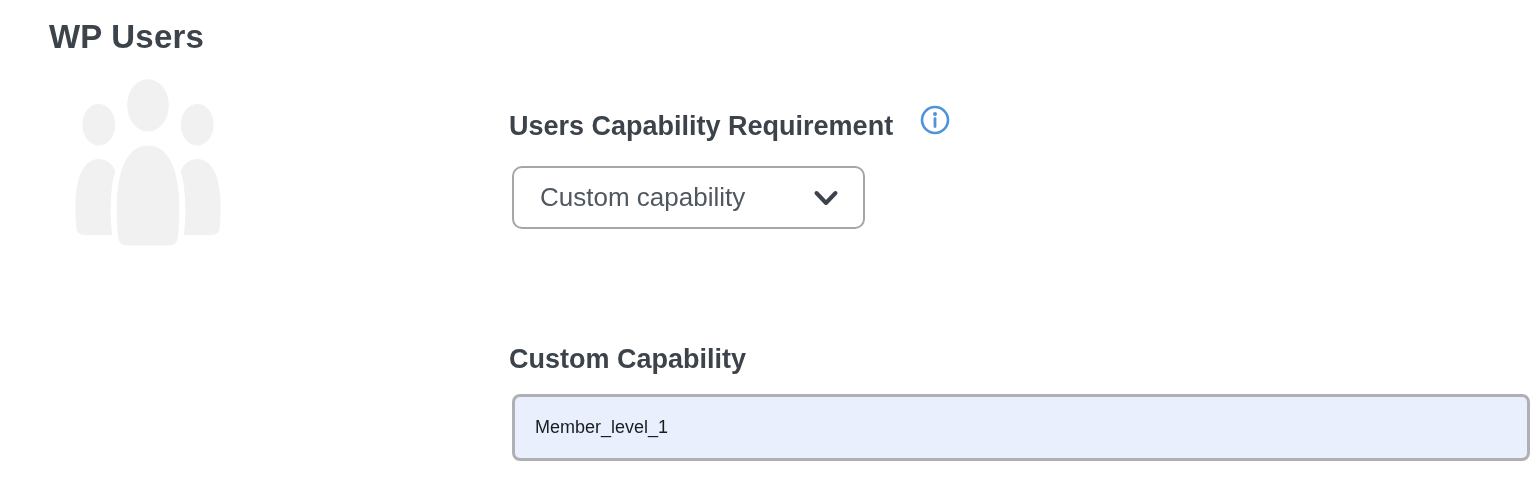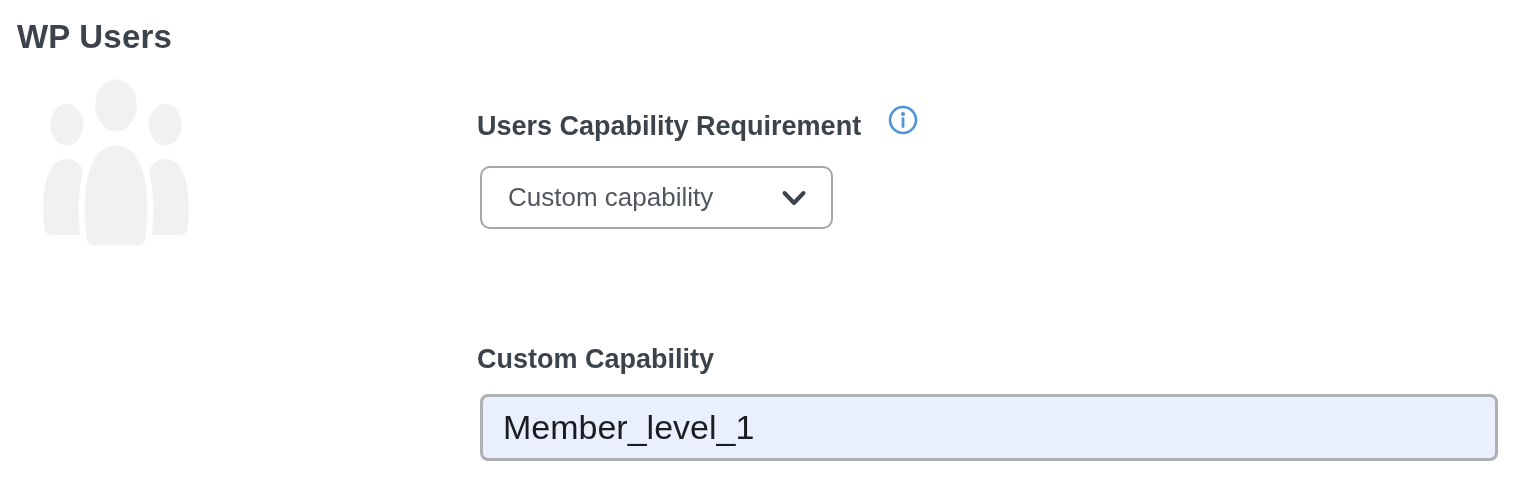--- a/index.html
+++ b/index.html
@@ -2,21 +2,21 @@
 <html><head>
 <meta charset="utf-8">
 <style>
   * { margin: 0; padding: 0; box-sizing: border-box; }
   html, body {
     width: 1530px; height: 492px;
     background: #ffffff;
     font-family: "Liberation Sans", "DejaVu Sans", sans-serif;
     overflow: hidden;
   }
-  .canvas { position: relative; width: 1216px; height: 492px; }
+  .canvas { position: relative; width: 1216px; height: 492px; margin-left: 32px; }
 
   .section-heading {
     position: absolute; left: 17px; top: 18px;
     font-size: 33px; font-weight: 700; color: #3c434a;
     letter-spacing: 0.2px;
   }
 
   .users-icon-wrap {
     position: absolute; left: 26px; top: 74px;
     width: 180px; height: 176px;
@@ -59,21 +59,21 @@
   }
 
   .text-input {
     position: absolute; left: 480px; top: 394px;
     width: 1018px; height: 67px;
     background: #e9effc;
     border: 3px solid #aeb0b3;
     border-radius: 8px;
     padding: 0 20px;
     font-family: "Liberation Sans", "DejaVu Sans", sans-serif;
-    font-size: 34px; color: #191c20;
+    font-size: 18px; color: #191c20;
     outline: none;
   }
 </style>
 </head>
 <body>
 
 <div class="canvas">
 
   <h2 class="section-heading">WP Users</h2>
 

